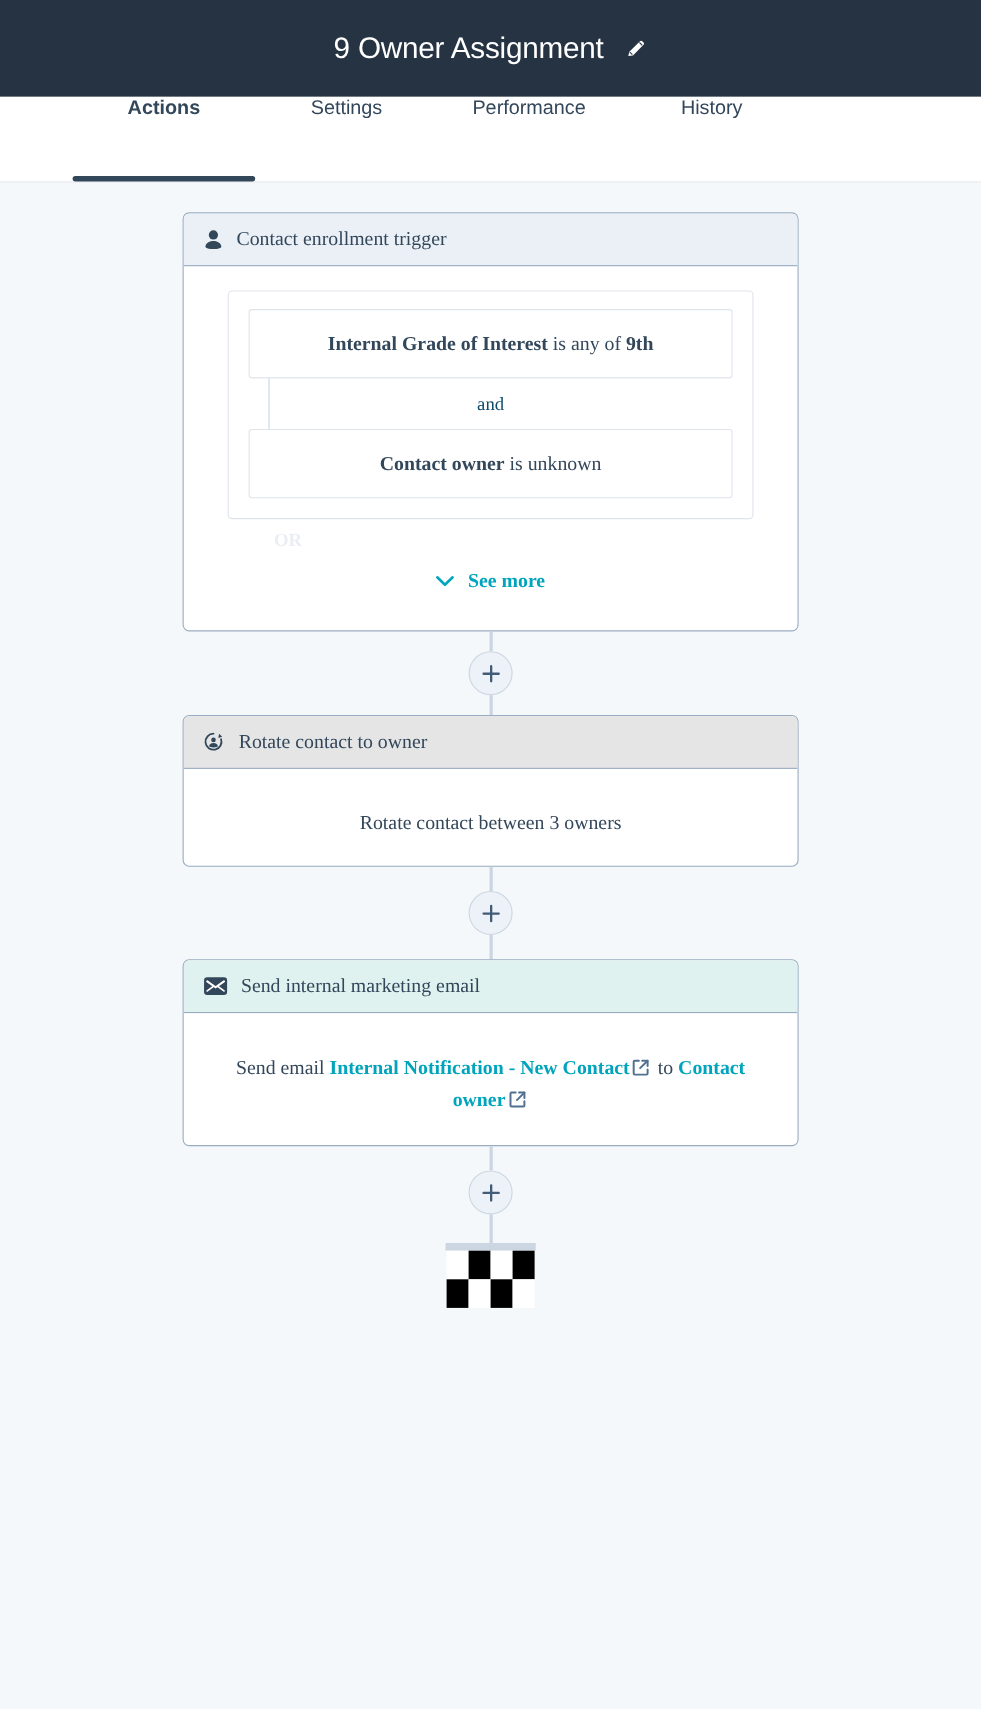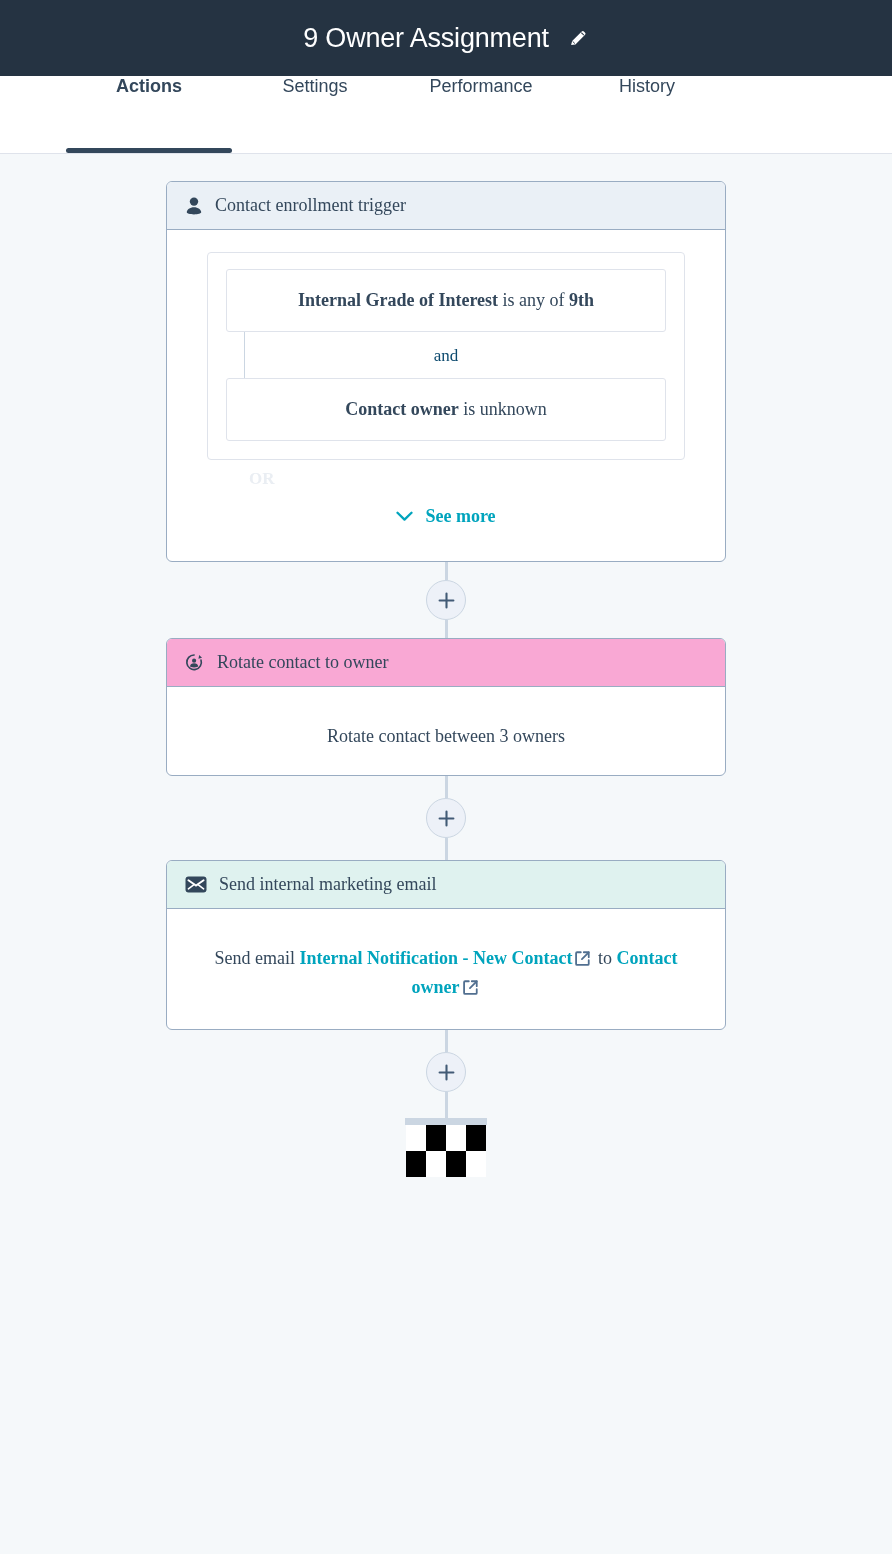--- a/index.html
+++ b/index.html
@@ -6,21 +6,21 @@
   html, body { width: 892px; height: 1554px; }
   body {
     font-family: "Liberation Sans", sans-serif;
     background: #f5f8fa;
     color: #33475b;
     overflow: hidden;
   }
 
   
   .app-header {
-    height: 76px;
+    height: 88px;
     background: #253342;
     display: flex;
     align-items: center;
     justify-content: center;
     gap: 18px;
   }
   .app-title {
     color: #ffffff;
     font-size: 27px;
     font-weight: 400;
@@ -96,21 +96,21 @@
   .node-header {
     display: flex;
     align-items: center;
     gap: 12px;
     padding: 13px 18px;
     font-size: 18px;
     color: #33475b;
     border-bottom: 1px solid #99acc2;
   }
   .node-header.trigger { background: #eaf0f6; }
-  .node-header.rotate  { background: #f9a8d4; }
+  .node-header.rotate  { background: #e5e5e5; }
   .node-header.email   { background: #dff2ef; }
   .node-header svg { display: block; flex: 0 0 auto; }
   .node-body {
     padding: 24px 22px 26px;
     font-size: 18px;
     text-align: center;
     line-height: 1.45;
     margin-top: 12px;
   }
 

